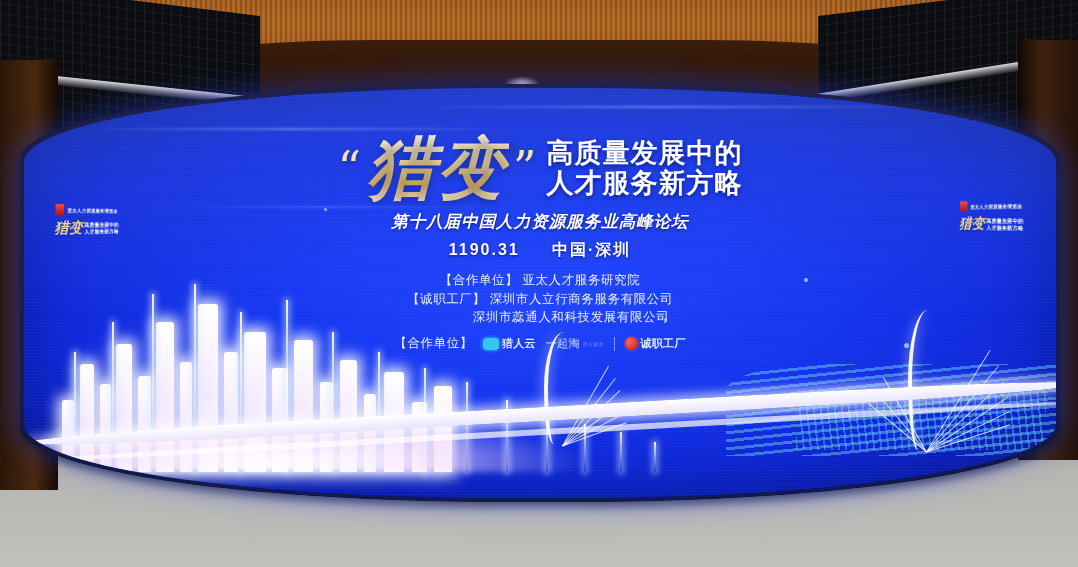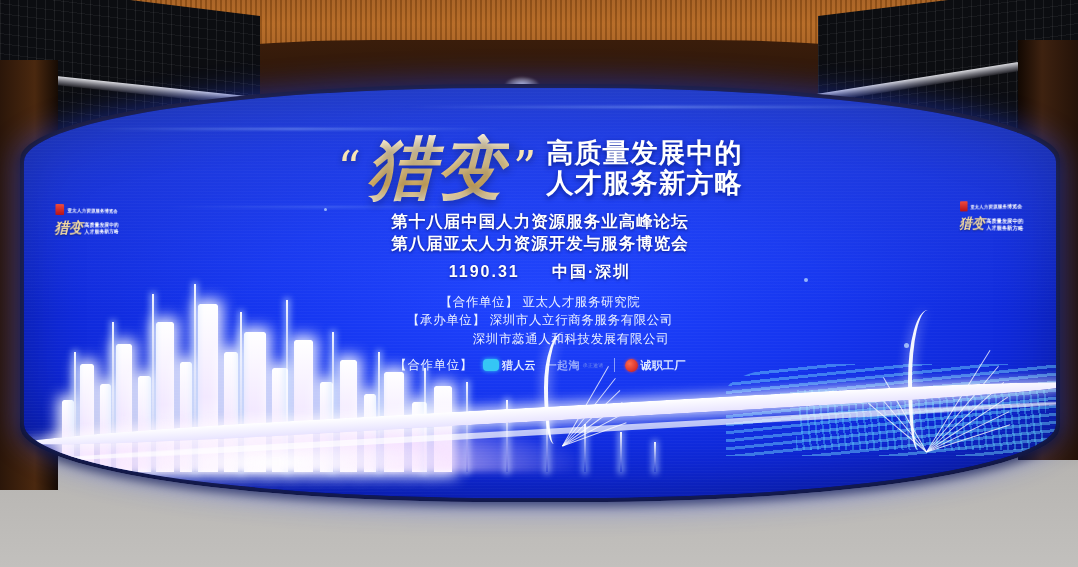--- a/index.html
+++ b/index.html
@@ -67,21 +67,21 @@
         letter-spacing:2px;font-style:italic;
         background:linear-gradient(180deg,#fff6e0 0%,#f3d79a 45%,#e7bd6c 75%,#fff3d6 100%);
         -webkit-background-clip:text;background-clip:text;color:transparent;
         text-shadow:0 3px 8px rgba(0,0,0,.3);padding:0 2px;}
   .headline{display:inline-block;text-align:left;margin-left:6px;}
   .headline div{font-weight:bold;font-size:27px;line-height:1.12;letter-spacing:1px;
         color:#ffffff;text-shadow:0 2px 5px rgba(0,20,120,.85);}
 
   .subs{margin-top:9px;}
   .subs div{font-weight:bold;font-size:16.5px;line-height:1.32;letter-spacing:1px;color:#fff;
-        text-shadow:0 1px 3px rgba(0,15,110,.8);}
+        text-shadow:0 1px 3px rgba(0,15,110,.8);font-style:italic;}
   .dateline{margin-top:7px;font-weight:bold;font-size:16px;letter-spacing:2px;color:#fff;
         text-shadow:0 1px 3px rgba(0,15,110,.8);}
   .orgs{margin-top:10px;}
   .orgs div{font-size:12.5px;line-height:1.5;letter-spacing:.6px;color:#eaf0ff;}
   .orgs .ind{padding-left:62px;}
 
   .partners{margin-top:8px;display:flex;align-items:center;justify-content:center;gap:10px;}
   .partners .lbl{font-size:12.5px;letter-spacing:.6px;color:#eaf0ff;}
   .logo{display:flex;align-items:center;gap:3px;}
   .dotmark{width:16px;height:12px;border-radius:4px;background:#35c6f5;box-shadow:0 0 4px #35c6f5;}
@@ -176,36 +176,35 @@
           <span class="bian">猎变</span>
           <span class="quote">”</span>
           <span class="headline">
             <div>高质量发展中的</div>
             <div>人才服务新方略</div>
           </span>
         </div>
 
         <div class="subs">
           <div>第十八届中国人力资源服务业高峰论坛</div>
-          <div>第八届亚太人力资源开发与服务博览会</div>
         </div>
 
         <div class="dateline">
           <span>1190.31</span>
           &nbsp;&nbsp;&nbsp;
           <span>中国·深圳</span>
         </div>
 
         <div class="orgs">
           <div>
             <span>【合作单位】</span>
             <span>亚太人才服务研究院</span>
           </div>
           <div>
-            <span>【承办单位】</span>
+            <span>【诚职工厂】</span>
             <span>深圳市人立行商务服务有限公司</span>
           </div>
           <div class="ind">
             <span>深圳市蕊通人和科技发展有限公司</span>
           </div>
         </div>
 
         <div class="partners">
           <span class="lbl">【合作单位】</span>
 

